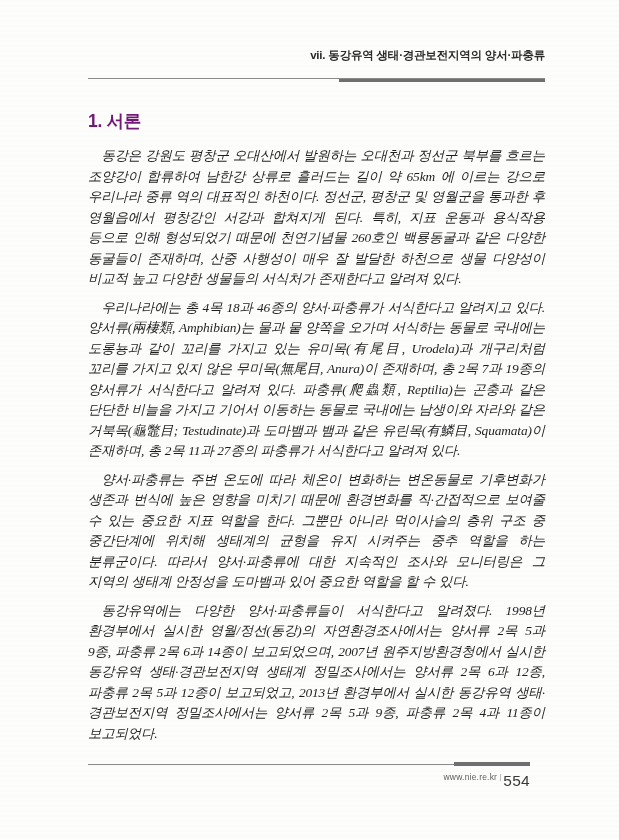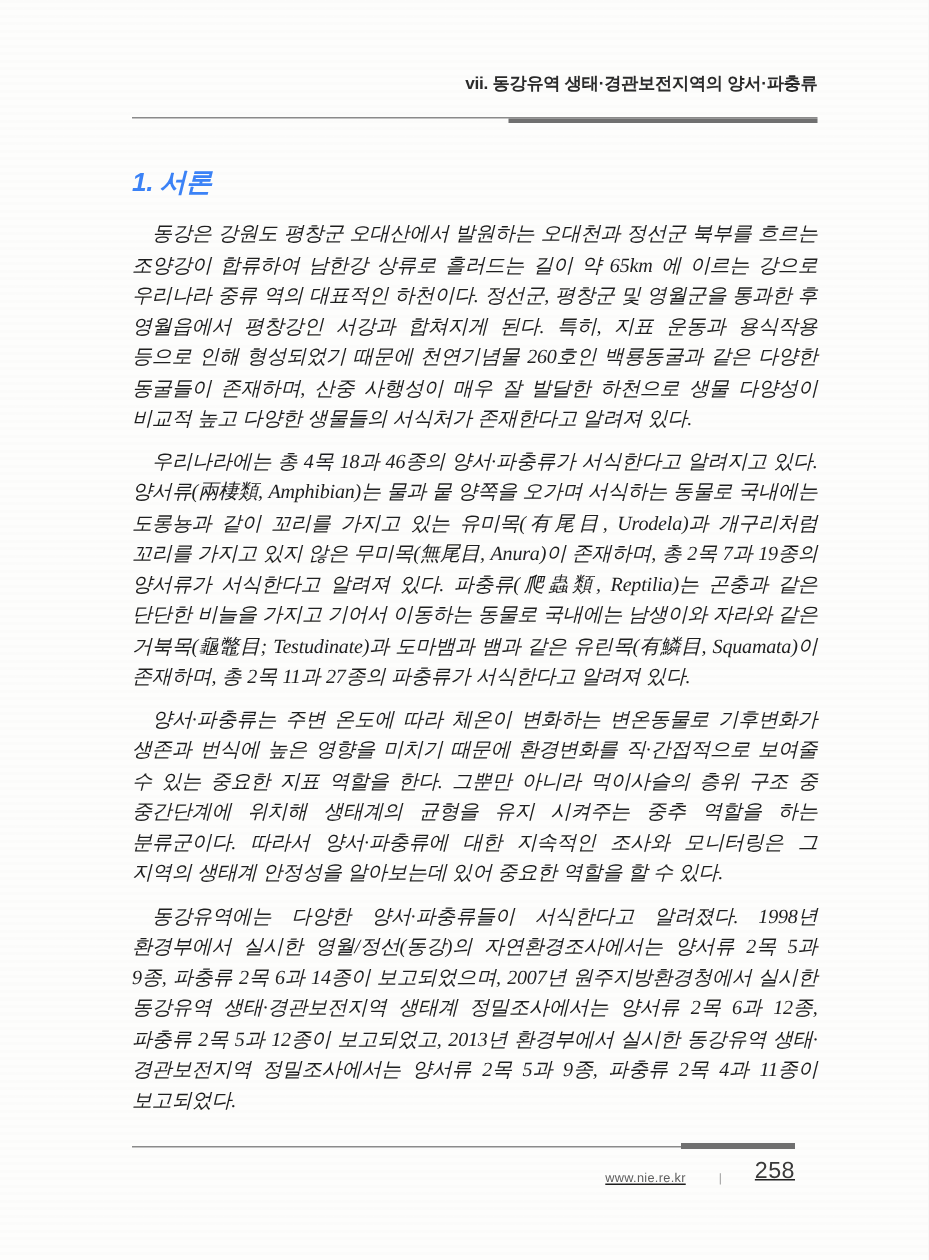--- a/index.html
+++ b/index.html
@@ -60,22 +60,21 @@
   
   .section-title {
     position: absolute;
     top: 109px;
     left: 88px;
     margin: 0;
     font-family: "Liberation Sans", "DejaVu Sans", sans-serif;
     font-size: 17.5px;
     font-weight: 700;
     letter-spacing: -0.3px;
-    color: #3b82f6;
-    font-style: italic;
+    color: #701a75;
   }
 
   
   .body-text {
     position: absolute;
     top: 146px;
     left: 88px;
     right: 74px;
     font-size: 13.4px;
     line-height: 20.5px;
@@ -105,23 +104,22 @@
     right: 89px;
     width: 76px;
     height: 4px;
     background: #6f6f6f;
   }
   .footer-info {
     position: absolute;
     top: 772px;
     right: 89px;
     display: flex;
-    align-items: flex-end;
-    gap: 22px;
-    text-decoration: underline;
+    align-items: flex-start;
+    gap: 2px;
   }
   .footer-site {
     font-family: "Liberation Sans", "DejaVu Sans", sans-serif;
     font-size: 8.5px;
     color: #5c5c5c;
     letter-spacing: 0.2px;
   }
   .footer-sep {
     font-family: "Liberation Sans", "DejaVu Sans", sans-serif;
     font-size: 8px;
@@ -142,25 +140,25 @@
 
   <div class="header-text">vii. 동강유역 생태·경관보전지역의 양서·파충류</div>
   <div class="header-rule-thin"></div>
   <div class="header-rule-thick"></div>
 
   <h1 class="section-title">1. 서론</h1>
 
   <div class="body-text">
     <p>동강은 강원도 평창군 오대산에서 발원하는 오대천과 정선군 북부를 흐르는 조양강이 합류하여 남한강 상류로 흘러드는 길이 약 65km 에 이르는 강으로 우리나라 중류 역의 대표적인 하천이다. 정선군, 평창군 및 영월군을 통과한 후 영월읍에서 평창강인 서강과 합쳐지게 된다. 특히, 지표 운동과 용식작용 등으로 인해 형성되었기 때문에 천연기념물 260호인 백룡동굴과 같은 다양한 동굴들이 존재하며, 산중 사행성이 매우 잘 발달한 하천으로 생물 다양성이 비교적 높고 다양한 생물들의 서식처가 존재한다고 알려져 있다.</p>
     <p>우리나라에는 총 4목 18과 46종의 양서·파충류가 서식한다고 알려지고 있다. 양서류(兩棲類, Amphibian)는 물과 뭍 양쪽을 오가며 서식하는 동물로 국내에는 도롱뇽과 같이 꼬리를 가지고 있는 유미목(有尾目, Urodela)과 개구리처럼 꼬리를 가지고 있지 않은 무미목(無尾目, Anura)이 존재하며, 총 2목 7과 19종의 양서류가 서식한다고 알려져 있다. 파충류(爬蟲類, Reptilia)는 곤충과 같은 단단한 비늘을 가지고 기어서 이동하는 동물로 국내에는 남생이와 자라와 같은 거북목(龜鼈目; Testudinate)과 도마뱀과 뱀과 같은 유린목(有鱗目, Squamata)이 존재하며, 총 2목 11과 27종의 파충류가 서식한다고 알려져 있다.</p>
-    <p>양서·파충류는 주변 온도에 따라 체온이 변화하는 변온동물로 기후변화가 생존과 번식에 높은 영향을 미치기 때문에 환경변화를 직·간접적으로 보여줄 수 있는 중요한 지표 역할을 한다. 그뿐만 아니라 먹이사슬의 층위 구조 중 중간단계에 위치해 생태계의 균형을 유지 시켜주는 중추 역할을 하는 분류군이다. 따라서 양서·파충류에 대한 지속적인 조사와 모니터링은 그 지역의 생태계 안정성을 알아보는데 있어 중요한 역할을 할 수 있다.</p>
+    <p>양서·파충류는 주변 온도에 따라 체온이 변화하는 변온동물로 기후변화가 생존과 번식에 높은 영향을 미치기 때문에 환경변화를 직·간접적으로 보여줄 수 있는 중요한 지표 역할을 한다. 그뿐만 아니라 먹이사슬의 층위 구조 중 중간단계에 위치해 생태계의 균형을 유지 시켜주는 중추 역할을 하는 분류군이다. 따라서 양서·파충류에 대한 지속적인 조사와 모니터링은 그 지역의 생태계 안정성을 도마뱀과 있어 중요한 역할을 할 수 있다.</p>
     <p>동강유역에는 다양한 양서·파충류들이 서식한다고 알려졌다. 1998년 환경부에서 실시한 영월/정선(동강)의 자연환경조사에서는 양서류 2목 5과 9종, 파충류 2목 6과 14종이 보고되었으며, 2007년 원주지방환경청에서 실시한 동강유역 생태·경관보전지역 생태계 정밀조사에서는 양서류 2목 6과 12종, 파충류 2목 5과 12종이 보고되었고, 2013년 환경부에서 실시한 동강유역 생태·경관보전지역 정밀조사에서는 양서류 2목 5과 9종, 파충류 2목 4과 11종이 보고되었다.</p>
   </div>
 
   <div class="footer-rule-thin"></div>
   <div class="footer-rule-thick"></div>
   <div class="footer-info">
     <span class="footer-site">www.nie.re.kr</span>
     <span class="footer-sep">|</span>
-    <span class="footer-page">258</span>
+    <span class="footer-page">554</span>
   </div>
 
 </div>
 
 </body></html>

